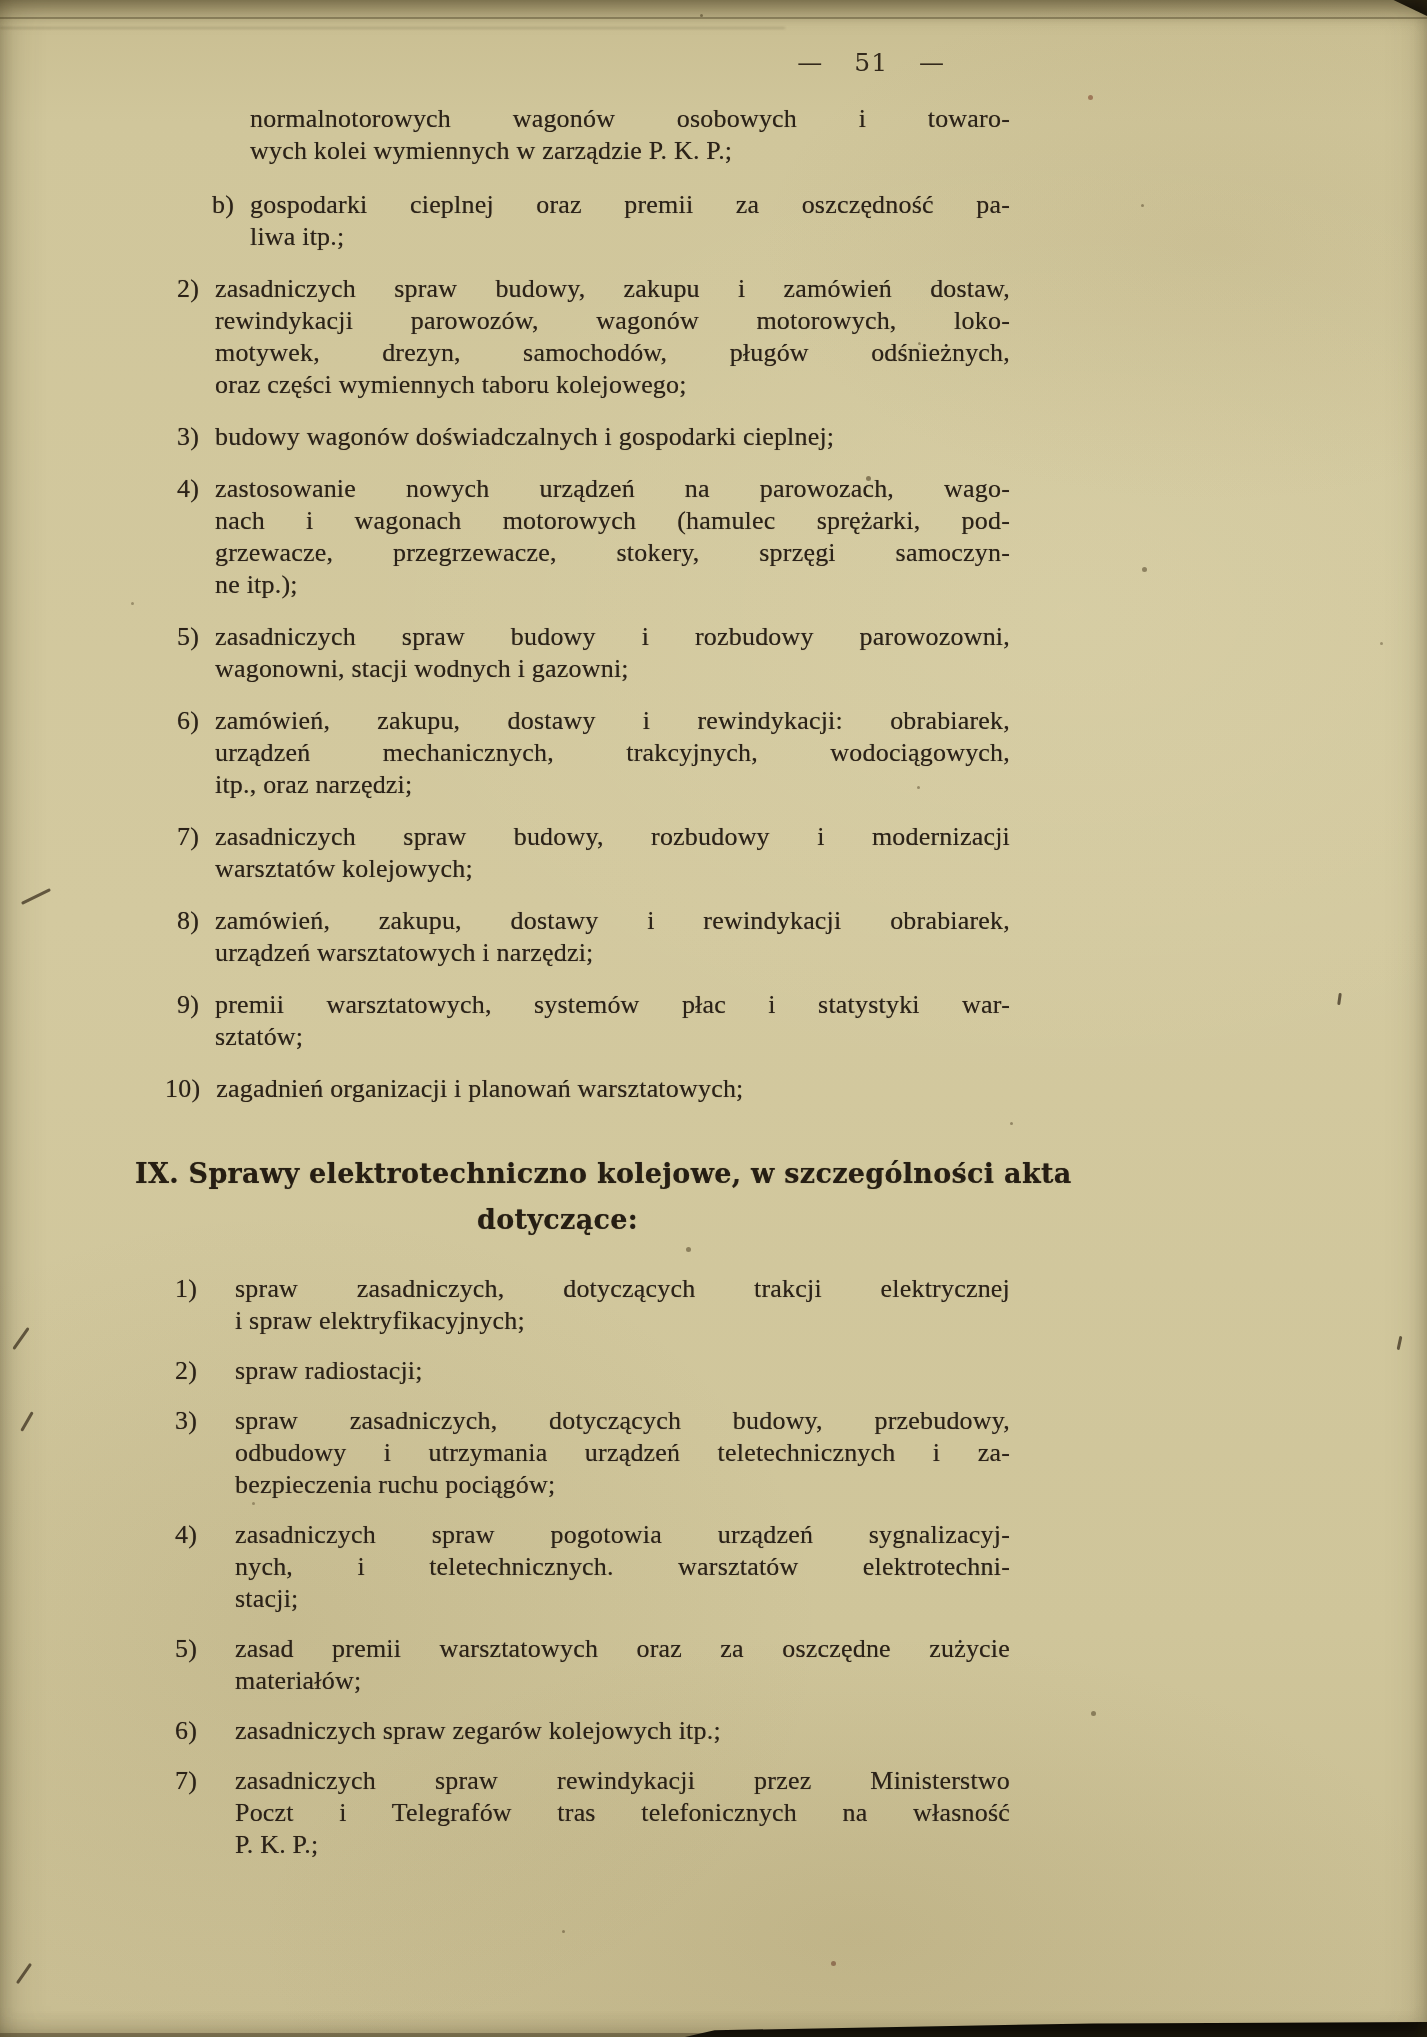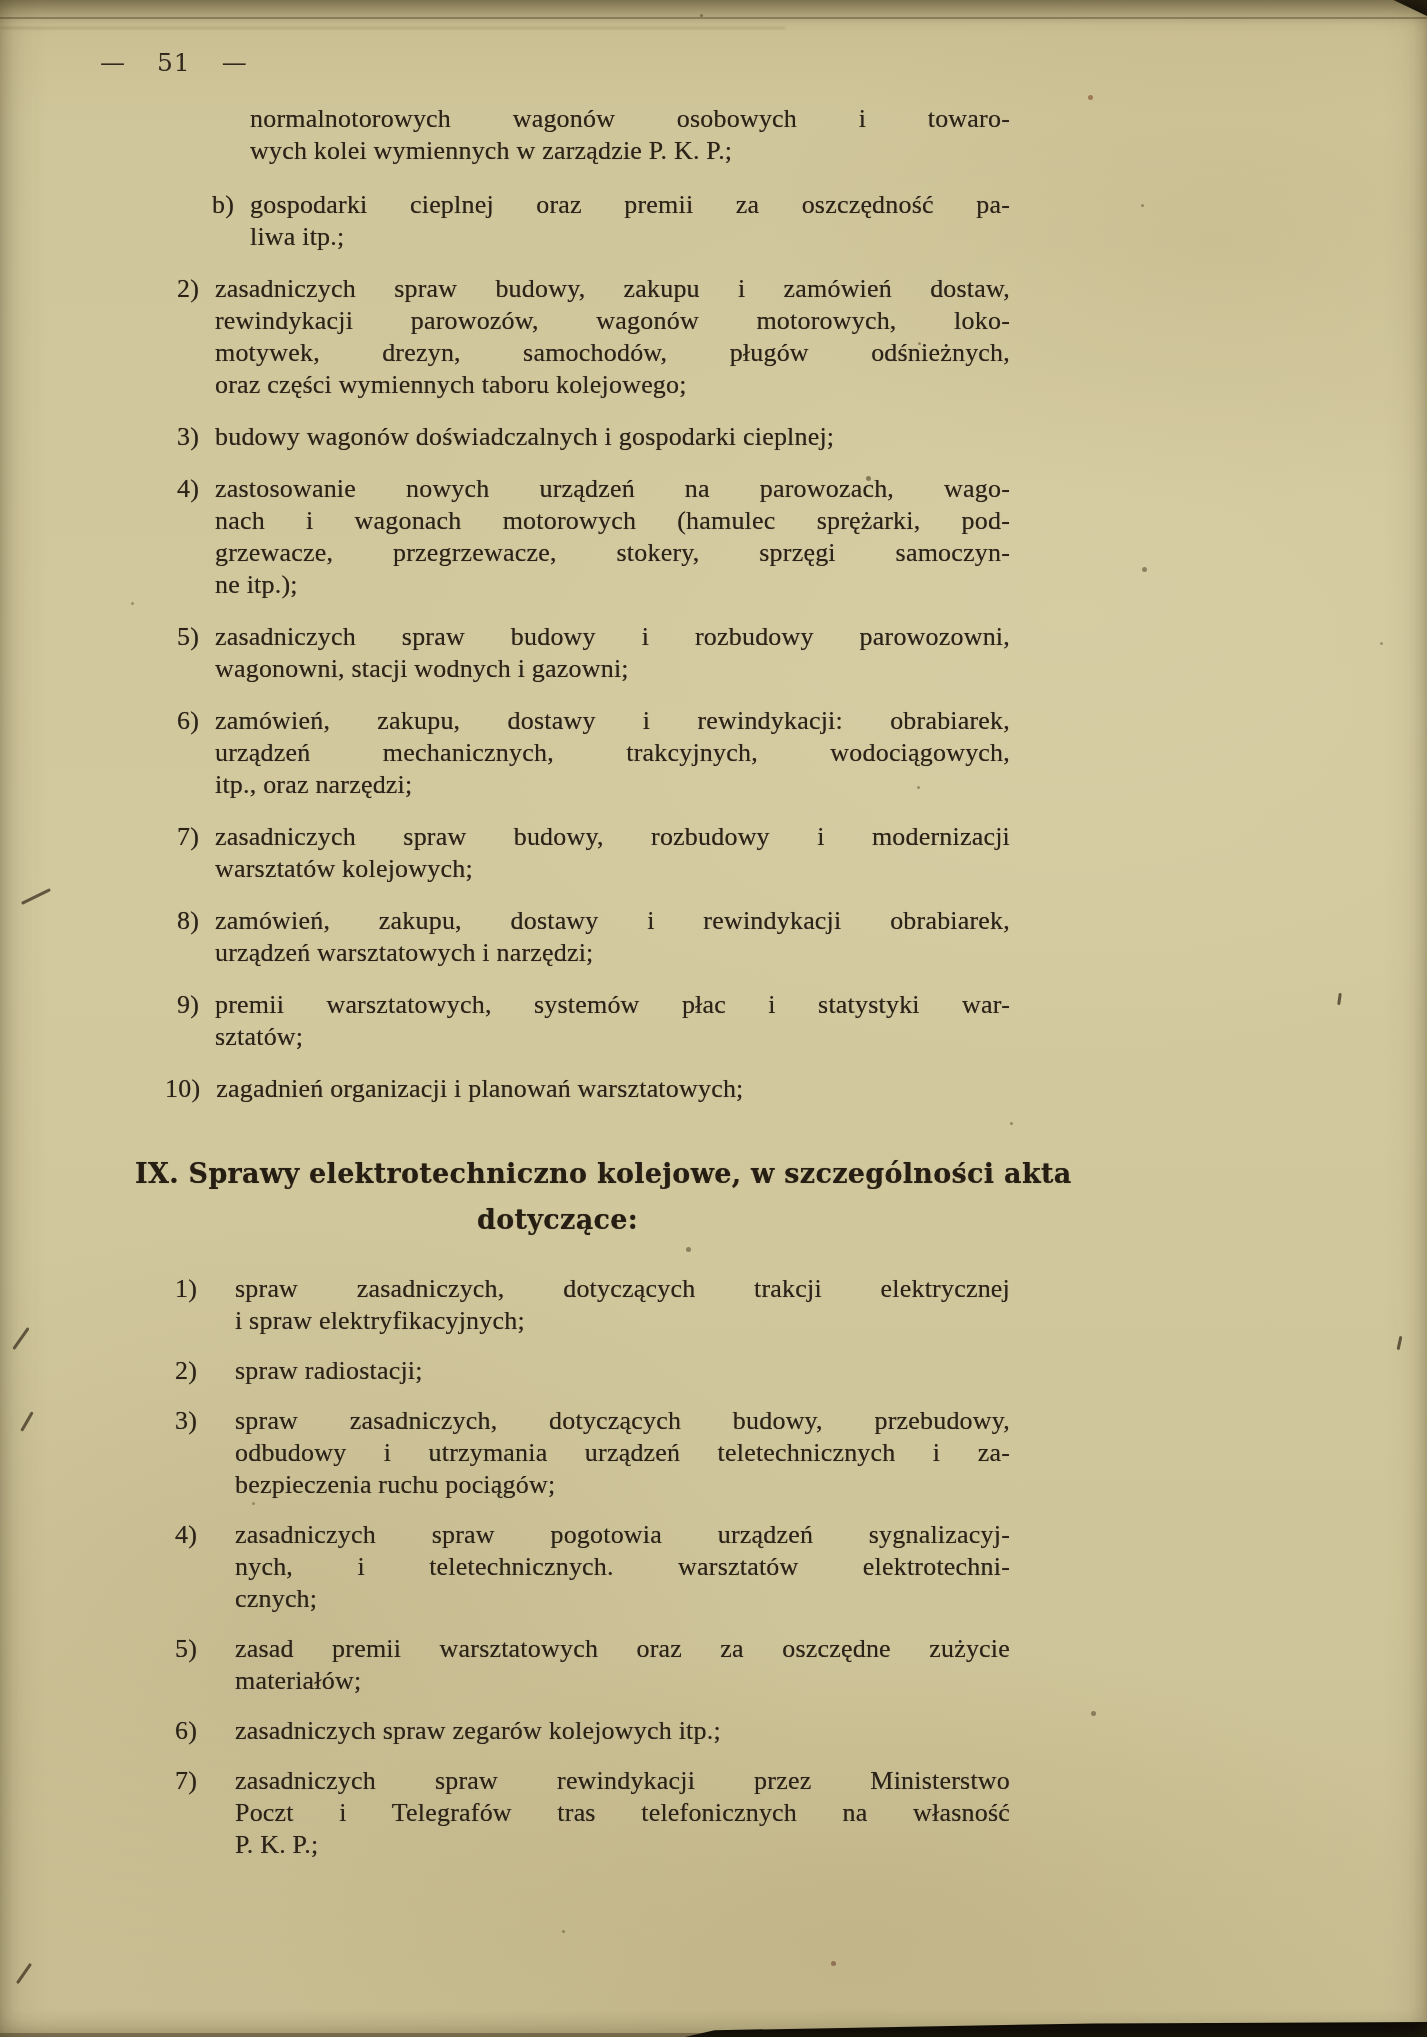--- a/index.html
+++ b/index.html
@@ -20,21 +20,21 @@
   .vignette{
     position:absolute;inset:0;pointer-events:none;
     box-shadow:
       inset 0 18px 26px -14px rgba(60,50,25,.6),
       inset 20px 0 46px -24px rgba(60,50,25,.45),
       inset -18px 0 46px -26px rgba(60,50,25,.40),
       inset 0 -14px 26px -16px rgba(60,50,25,.45);
   }
   .content{position:absolute;left:165px;top:48px;width:845px;}
   .pagenum{
-    text-align:left;transform:translateX(-65px);
+    text-align:right;transform:translateX(-65px);
     font-size:25px;letter-spacing:1px;word-spacing:22px;
     margin:0 0 26px 0;color:#33291c;
   }
   .line{line-height:32px;letter-spacing:.2px;font-size:26px;
         text-shadow:0 0 .7px rgba(43,34,24,.55);font-family:Liberation Serif, serif;}
   .just{text-align:justify;text-align-last:justify;}
   .continuation{margin-left:85px;margin-bottom:22px;}
   .list .item{display:flex;margin-top:20px;}
   .list .item:first-child{margin-top:0;}
   .list-a .item .label{flex:0 0 50px;box-sizing:border-box;padding-right:16px;text-align:right;}
@@ -211,21 +211,21 @@
             <div class="line just">spraw zasadniczych, dotyczących budowy, przebudowy,</div>
             <div class="line just">odbudowy i utrzymania urządzeń teletechnicznych i za-</div>
             <div class="line">bezpieczenia ruchu pociągów;</div>
           </div>
         </div>
         <div class="item">
           <div class="label line">4)</div>
           <div class="text">
             <div class="line just">zasadniczych spraw pogotowia urządzeń sygnalizacyj-</div>
             <div class="line just">nych, i teletechnicznych. warsztatów elektrotechni-</div>
-            <div class="line">cznych;</div>
+            <div class="line">stacji;</div>
           </div>
         </div>
         <div class="item">
           <div class="label line">5)</div>
           <div class="text">
             <div class="line just">zasad premii warsztatowych oraz za oszczędne zużycie</div>
             <div class="line">materiałów;</div>
           </div>
         </div>
         <div class="item">

